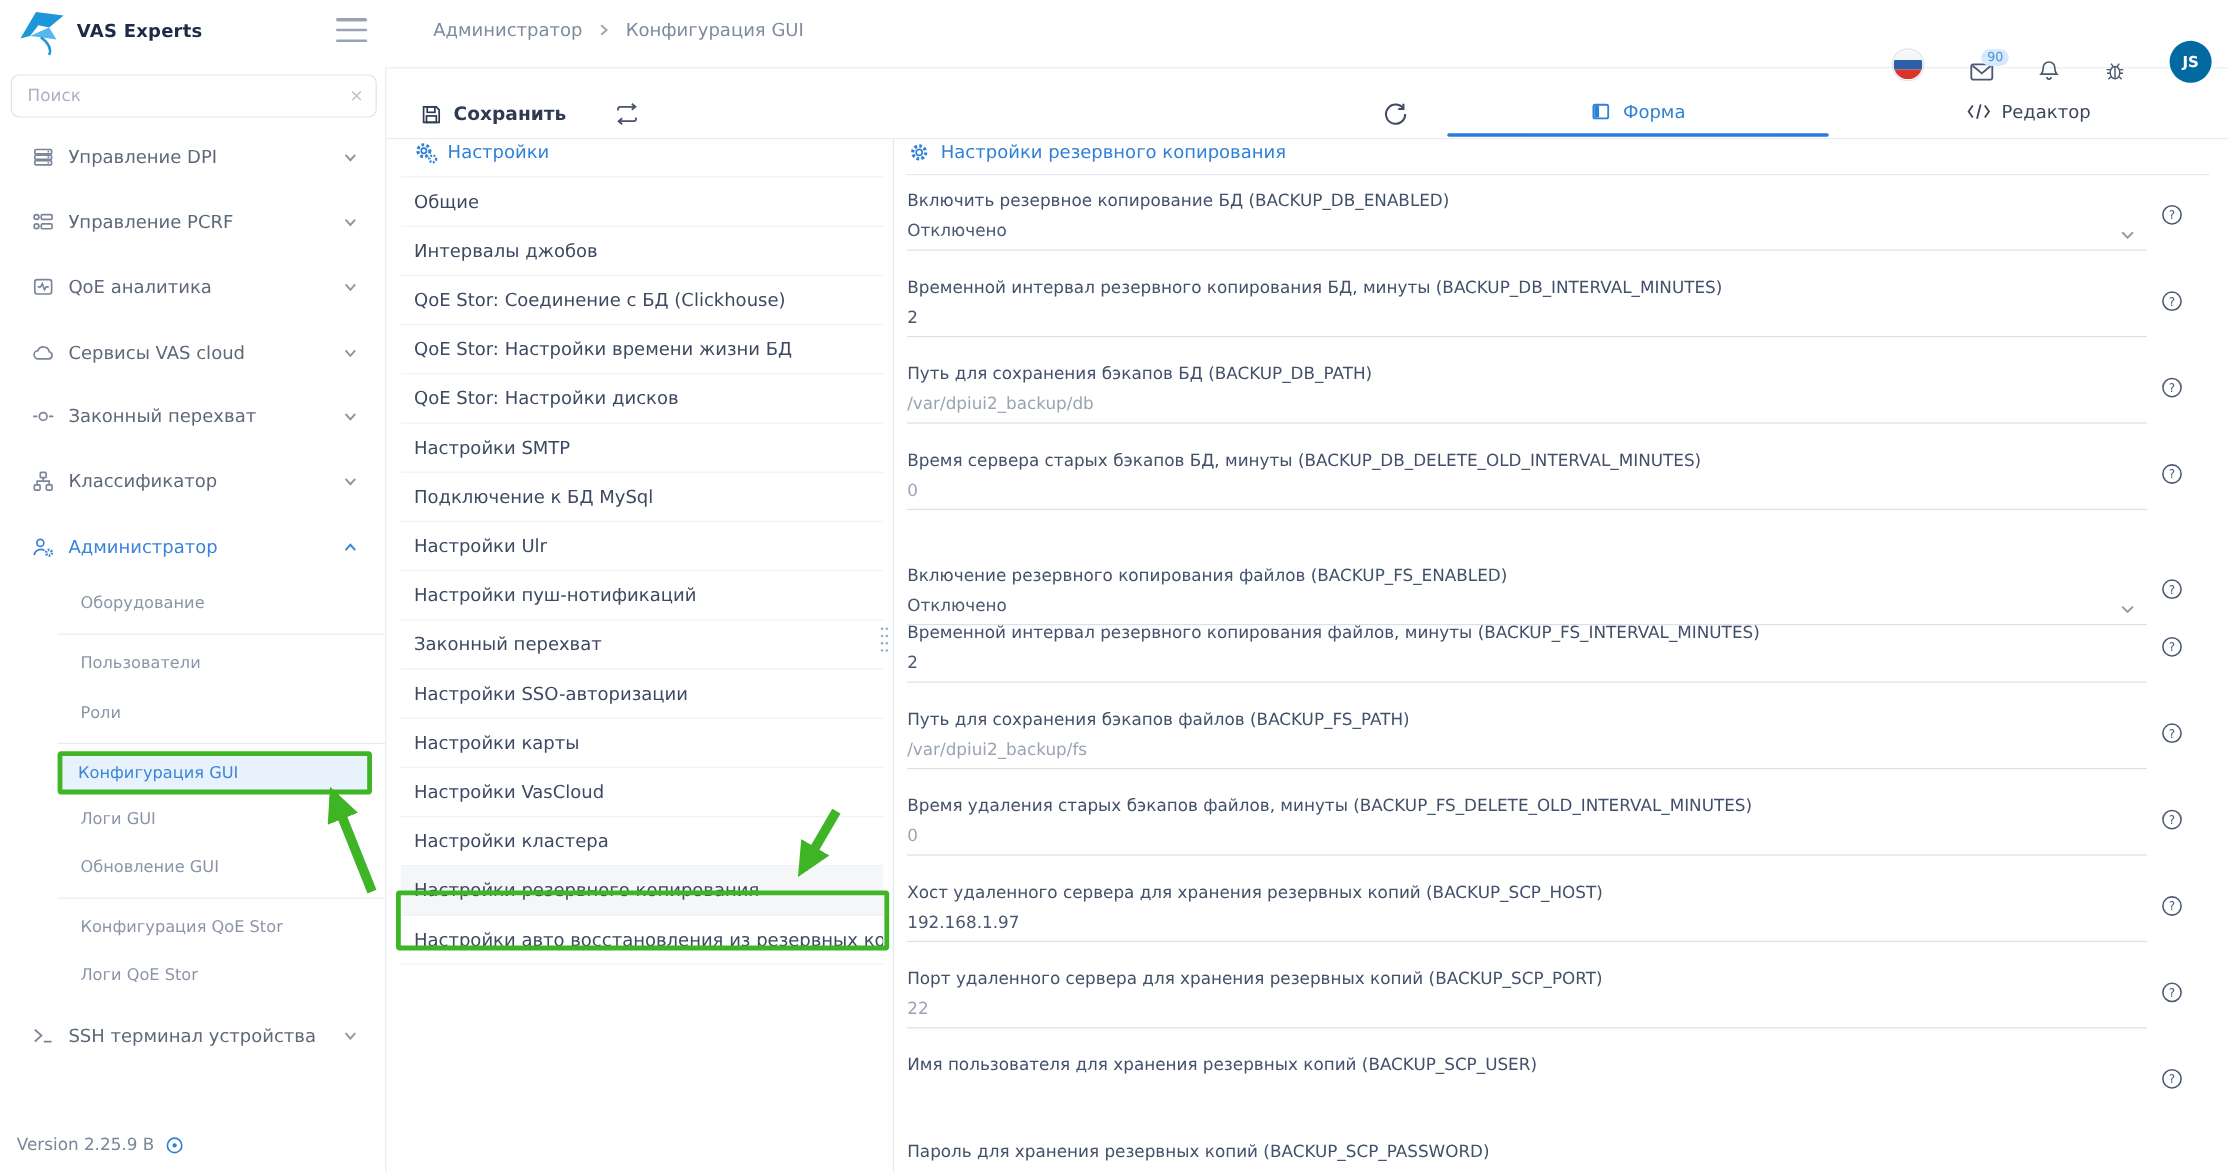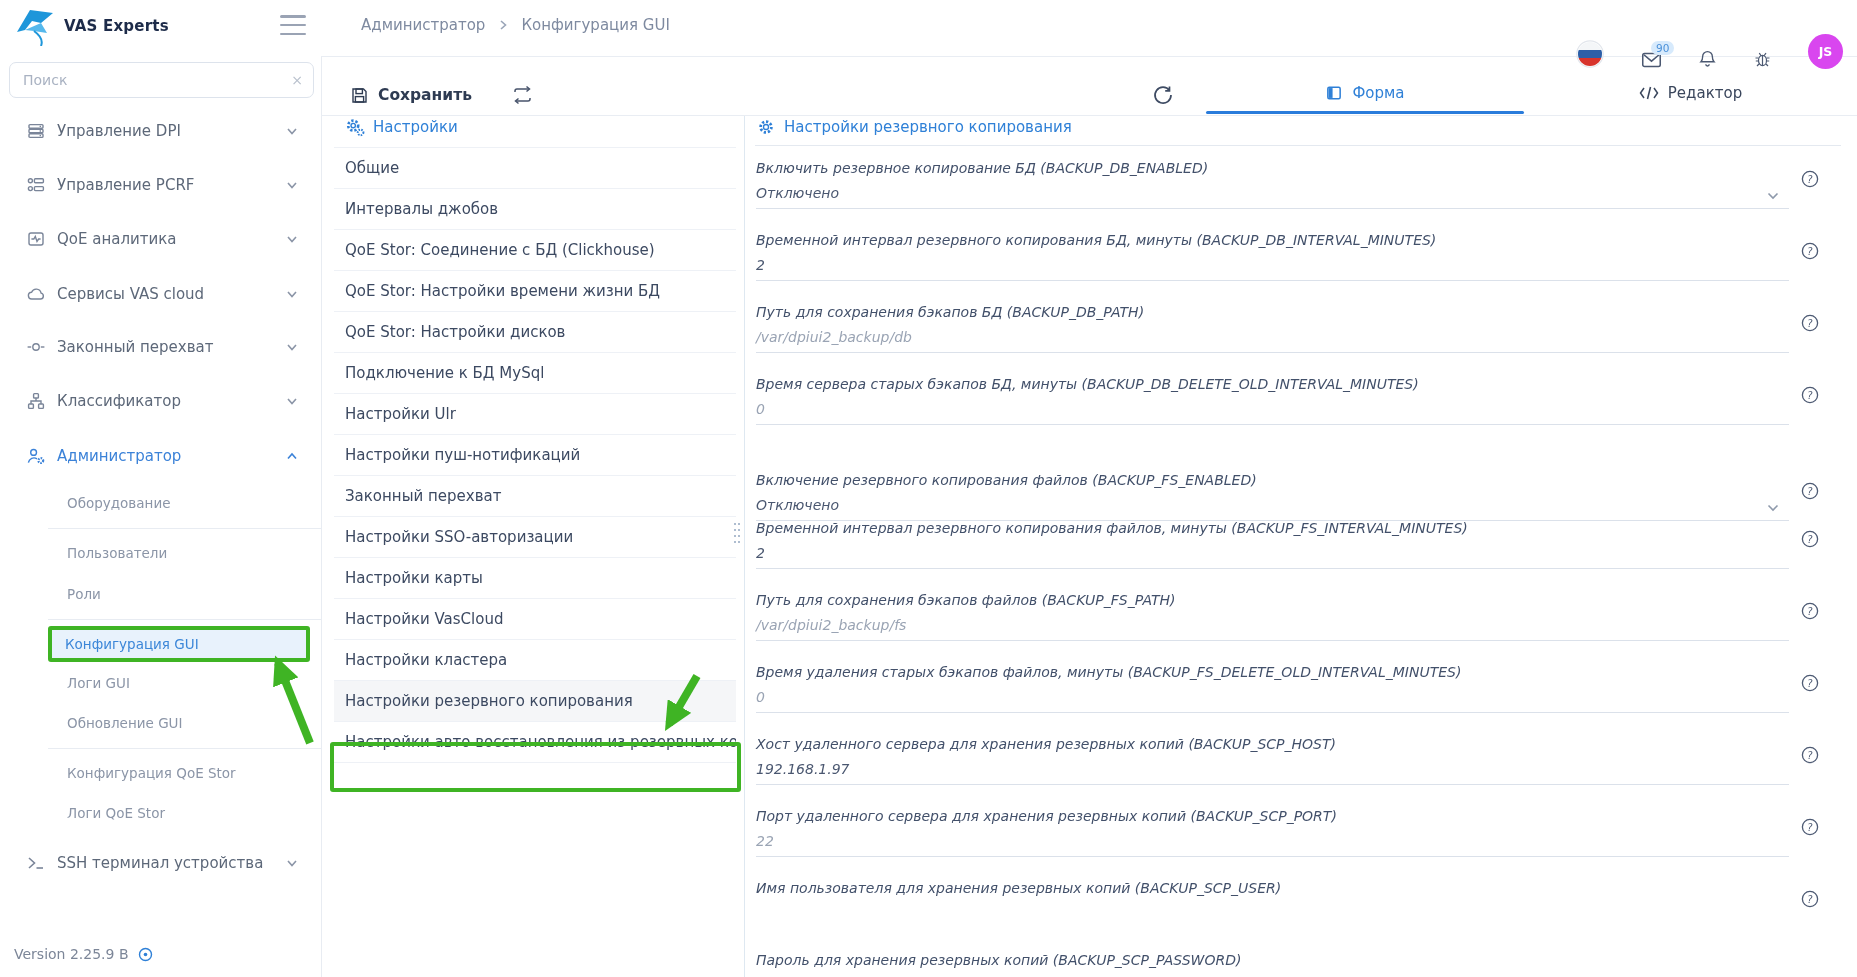--- a/index.html
+++ b/index.html
@@ -25,21 +25,21 @@
   .nav-item.active .nlabel{color:#3b82d8;}
   .sub-item{position:absolute;left:50px;width:260px;height:32px;line-height:32px;padding-left:17px;font-size:13.5px;color:#8b95a7;cursor:pointer;box-sizing:border-box;}
   .sub-item.active-box{left:48px;top:626px;width:262px;height:36px;line-height:28px;border:4px solid #3fb424;border-radius:3px;background:#e8f2fc;color:#3b86d8;padding-left:13px;}
   .sdivider{position:absolute;left:48px;width:273px;height:1px;background:#e8ecf2;}
   .version-row{position:absolute;left:14px;top:946px;display:flex;align-items:center;gap:9px;font-size:14px;color:#7c8698;}
 
   
   .topbar{position:absolute;left:321px;top:0;width:1536px;height:56px;background:#fff;border-bottom:1px solid #e9edf3;}
   .breadcrumb{position:absolute;left:40px;top:16px;display:flex;align-items:center;gap:13px;font-size:15px;color:#7e8aa0;}
   .top-icons{position:absolute;right:14px;top:0;height:56px;display:flex;align-items:flex-end;gap:36px;margin-top:13px;}
-  .avatar{width:35px;height:35px;border-radius:50%;background:#d946ef;color:#fff;font-size:12.5px;font-weight:bold;display:flex;align-items:center;justify-content:center;cursor:pointer;}
+  .avatar{width:35px;height:35px;border-radius:50%;background:#0369a1;color:#fff;font-size:12.5px;font-weight:bold;display:flex;align-items:center;justify-content:center;cursor:pointer;}
   .mail-wrap{position:relative;cursor:pointer;}
   .badge{position:absolute;left:10px;top:-10px;background:#d7eafc;color:#4a90d9;font-size:10.5px;padding:1px 5px;border-radius:8px;}
 
   
   .toolbar-line{position:absolute;left:321px;top:115px;width:1536px;height:1px;background:#e9edf3;}
   .save-btn{position:absolute;left:350px;top:78px;height:34px;display:flex;align-items:center;gap:9px;cursor:pointer;}
   .save-btn .slabel{font-size:15.5px;font-weight:bold;color:#2e3b52;}
   .icon-btn{cursor:pointer;}
   .tab{position:absolute;top:75px;height:36px;display:flex;align-items:center;justify-content:center;gap:9px;font-size:15px;cursor:pointer;}
   .tab.active{color:#2f80d7;}
@@ -51,21 +51,21 @@
   .lhead{height:40px;display:flex;align-items:center;gap:8px;padding-left:11px;font-size:15px;color:#2f80d7;border-bottom:1px solid #eef1f6;}
   .lrow{height:40px;line-height:40px;border-bottom:1px solid #eef1f6;padding-left:11px;font-size:15px;color:#3c4961;cursor:pointer;white-space:nowrap;overflow:hidden;}
   .lrow.selected{background:#f5f6f8;}
   .vdivider{position:absolute;left:744px;top:116px;width:1px;height:861px;background:#dee8f1;}
   .drag-dots{position:absolute;left:734px;top:523px;display:grid;grid-template-columns:repeat(2,4px);grid-auto-rows:6px;cursor:col-resize;}
   .drag-dots i{width:2px;height:2px;background:#93a7c0;border-radius:1px;}
 
   
   .form-title{position:absolute;left:757px;top:118px;display:flex;align-items:center;gap:9px;font-size:15px;color:#2f80d7;}
   .form-title-line{position:absolute;left:755px;top:145px;width:1086px;height:1px;background:#e4e9f0;}
-  .field{position:absolute;left:755px;width:1034px;height:72px;font-style:italic;}
+  .field{position:absolute;left:755px;width:1034px;height:72px;}
   .flabel{position:absolute;left:1px;top:8px;font-size:14px;color:#42506a;white-space:nowrap;}
   .fval{position:absolute;left:1px;right:0;top:33px;height:23px;font-size:14px;color:#4a5770;border-bottom:1px solid #dbe1ea;cursor:text;}
   .fval.muted{color:#9aa4b4;}
   .fchev{position:absolute;right:10px;top:40px;}
   .fhelp{position:absolute;left:1046px;top:18px;cursor:pointer;}
 
   
   .anno-box2{position:absolute;left:330px;top:742px;width:411px;height:50px;border:4px solid #3fb424;border-radius:3px;box-sizing:border-box;pointer-events:none;}
   .anno{pointer-events:none;}
 </style>
@@ -291,20 +291,21 @@
           <circle cx="8.2" cy="8.6" r="2.2" fill="none" stroke="#2f80d7" stroke-width="1.4"></circle>
           <circle cx="15.6" cy="15.4" r="2.8" fill="none" stroke="#2f80d7" stroke-width="2" stroke-dasharray="1.5 1.2"></circle>
         </svg>
       <span>Настройки</span>
     </div>
     <div class="lrow"><span>Общие</span></div>
     <div class="lrow"><span>Интервалы джобов</span></div>
     <div class="lrow"><span>QoE Stor: Соединение с БД (Clickhouse)</span></div>
     <div class="lrow"><span>QoE Stor: Настройки времени жизни БД</span></div>
     <div class="lrow"><span>QoE Stor: Настройки дисков</span></div>
+    <div class="lrow"><span>Настройки SMTP</span></div>
     <div class="lrow"><span>Подключение к БД MySql</span></div>
     <div class="lrow"><span>Настройки Ulr</span></div>
     <div class="lrow"><span>Настройки пуш-нотификаций</span></div>
     <div class="lrow"><span>Законный перехват</span></div>
     <div class="lrow"><span>Настройки SSO-авторизации</span></div>
     <div class="lrow"><span>Настройки карты</span></div>
     <div class="lrow"><span>Настройки VasCloud</span></div>
     <div class="lrow"><span>Настройки кластера</span></div>
     <div class="lrow selected"><span>Настройки резервного копирования</span></div>
     <div class="lrow"><span>Настройки авто восстановления из резервных копий</span></div>

